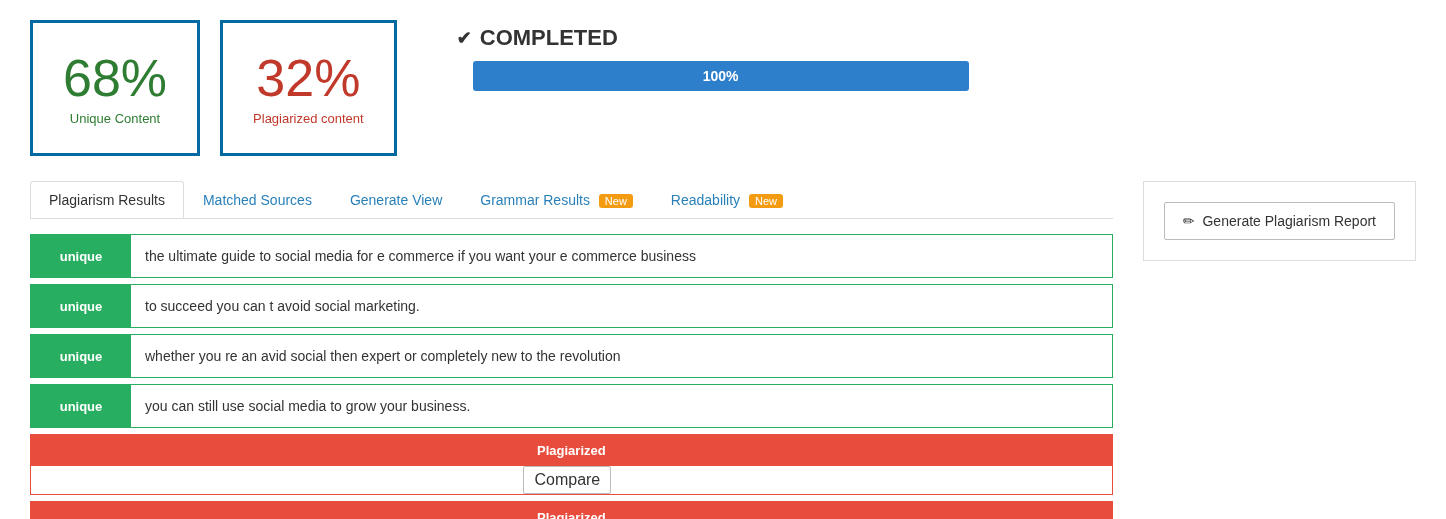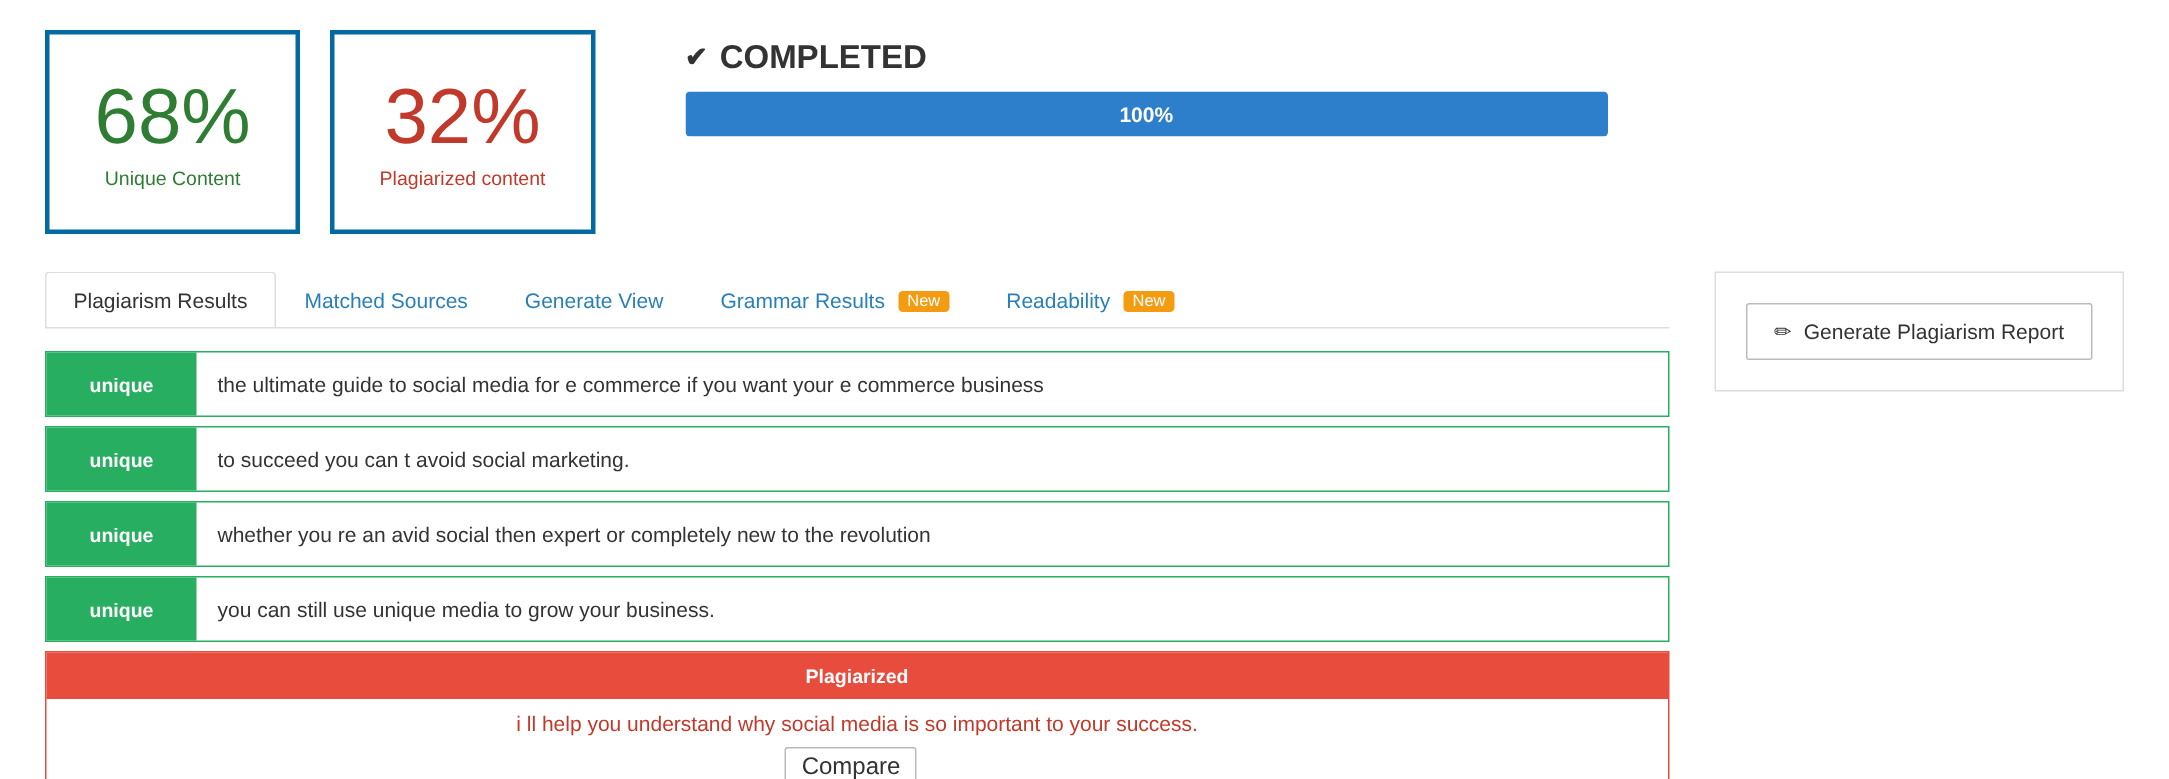--- a/index.html
+++ b/index.html
@@ -66,22 +66,23 @@
 
     .checkmark {
       color: #333;
       font-size: 18px;
     }
 
     .progress-bar-container {
       background: #e0e0e0;
       border-radius: 3px;
       height: 30px;
-      width: 615px;
+      width: 496px;
       overflow: hidden;
+      margin-left: 16px;
     }
 
     .progress-bar-fill {
       height: 100%;
       background: #2e7fcb;
       display: flex;
       align-items: center;
       justify-content: center;
       color: #fff;
       font-size: 14px;
@@ -283,26 +284,25 @@
           <div class="result-text">to succeed you can t avoid social marketing.</div>
         </div>
 
         <div class="result-row unique-row">
           <div class="result-badge unique-badge">unique</div>
           <div class="result-text">whether you re an avid social then expert or completely new to the revolution</div>
         </div>
 
         <div class="result-row unique-row">
           <div class="result-badge unique-badge">unique</div>
-          <div class="result-text">you can still use unique media to grow your business.</div>
+          <div class="result-text">you can still use social media to grow your business.</div>
         </div>
 
         <div class="result-row plagiarized-row">
           <div class="result-badge plagiarized-badge">Plagiarized</div>
-          <div class="result-text">i ll help you understand why social media is so important to your success.</div>
           <button class="compare-btn">Compare</button>
         </div>
 
         <div class="result-row plagiarized-row">
           <div class="result-badge plagiarized-badge">Plagiarized</div>
           <button class="compare-btn">Compare</button>
         </div>
 
       </div>
     </div>

